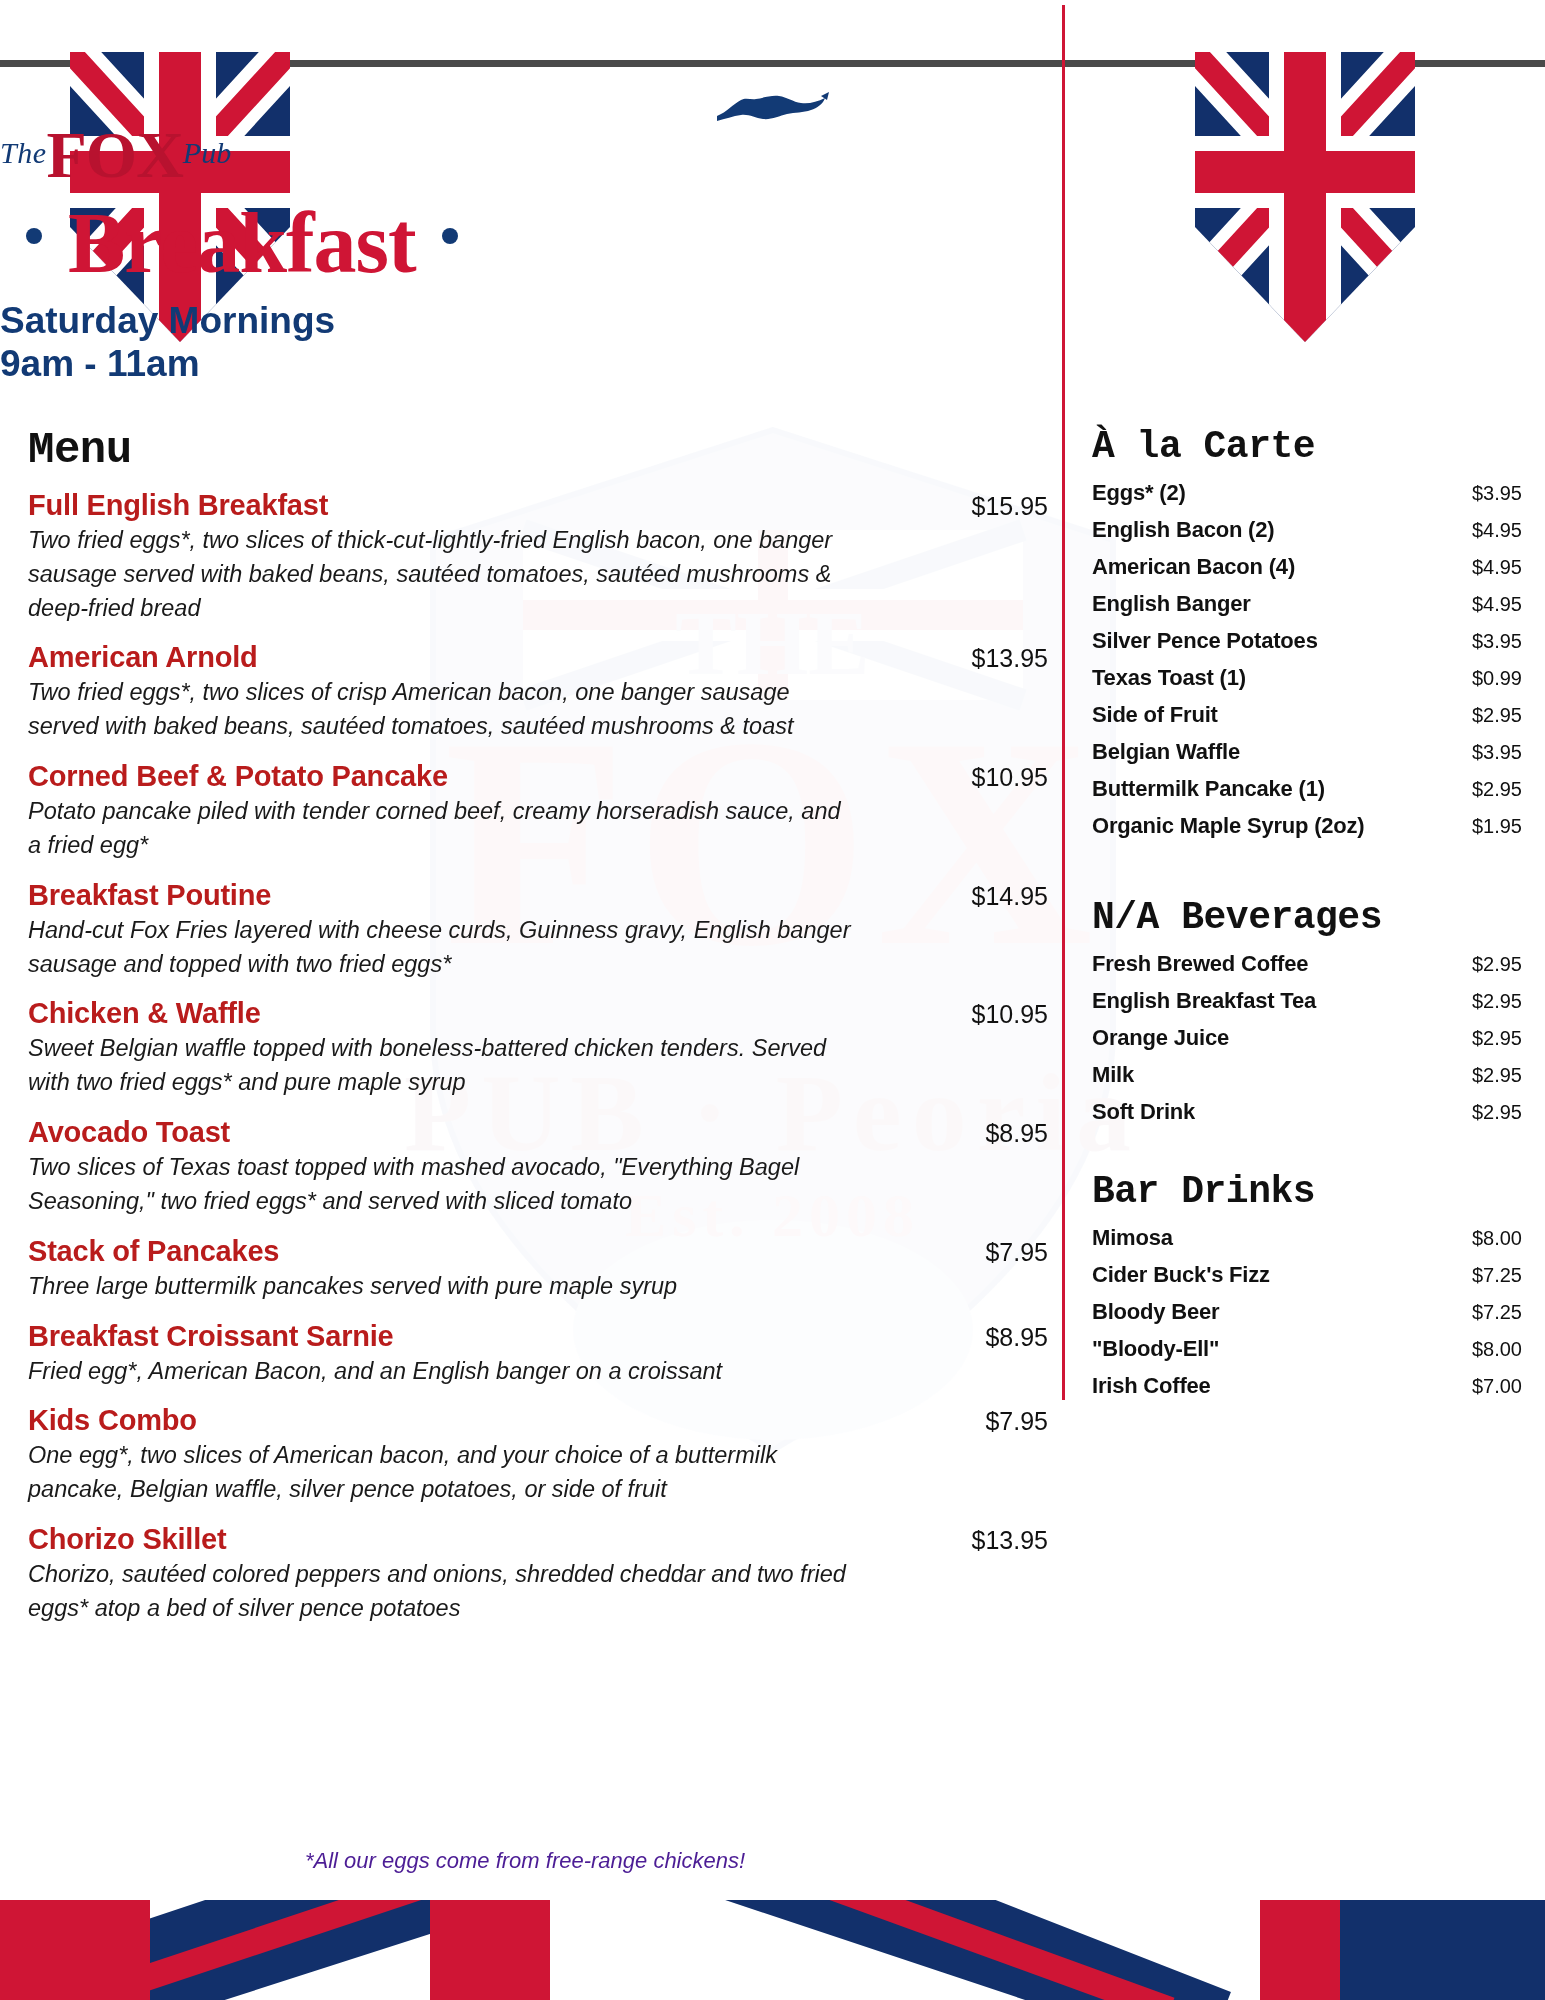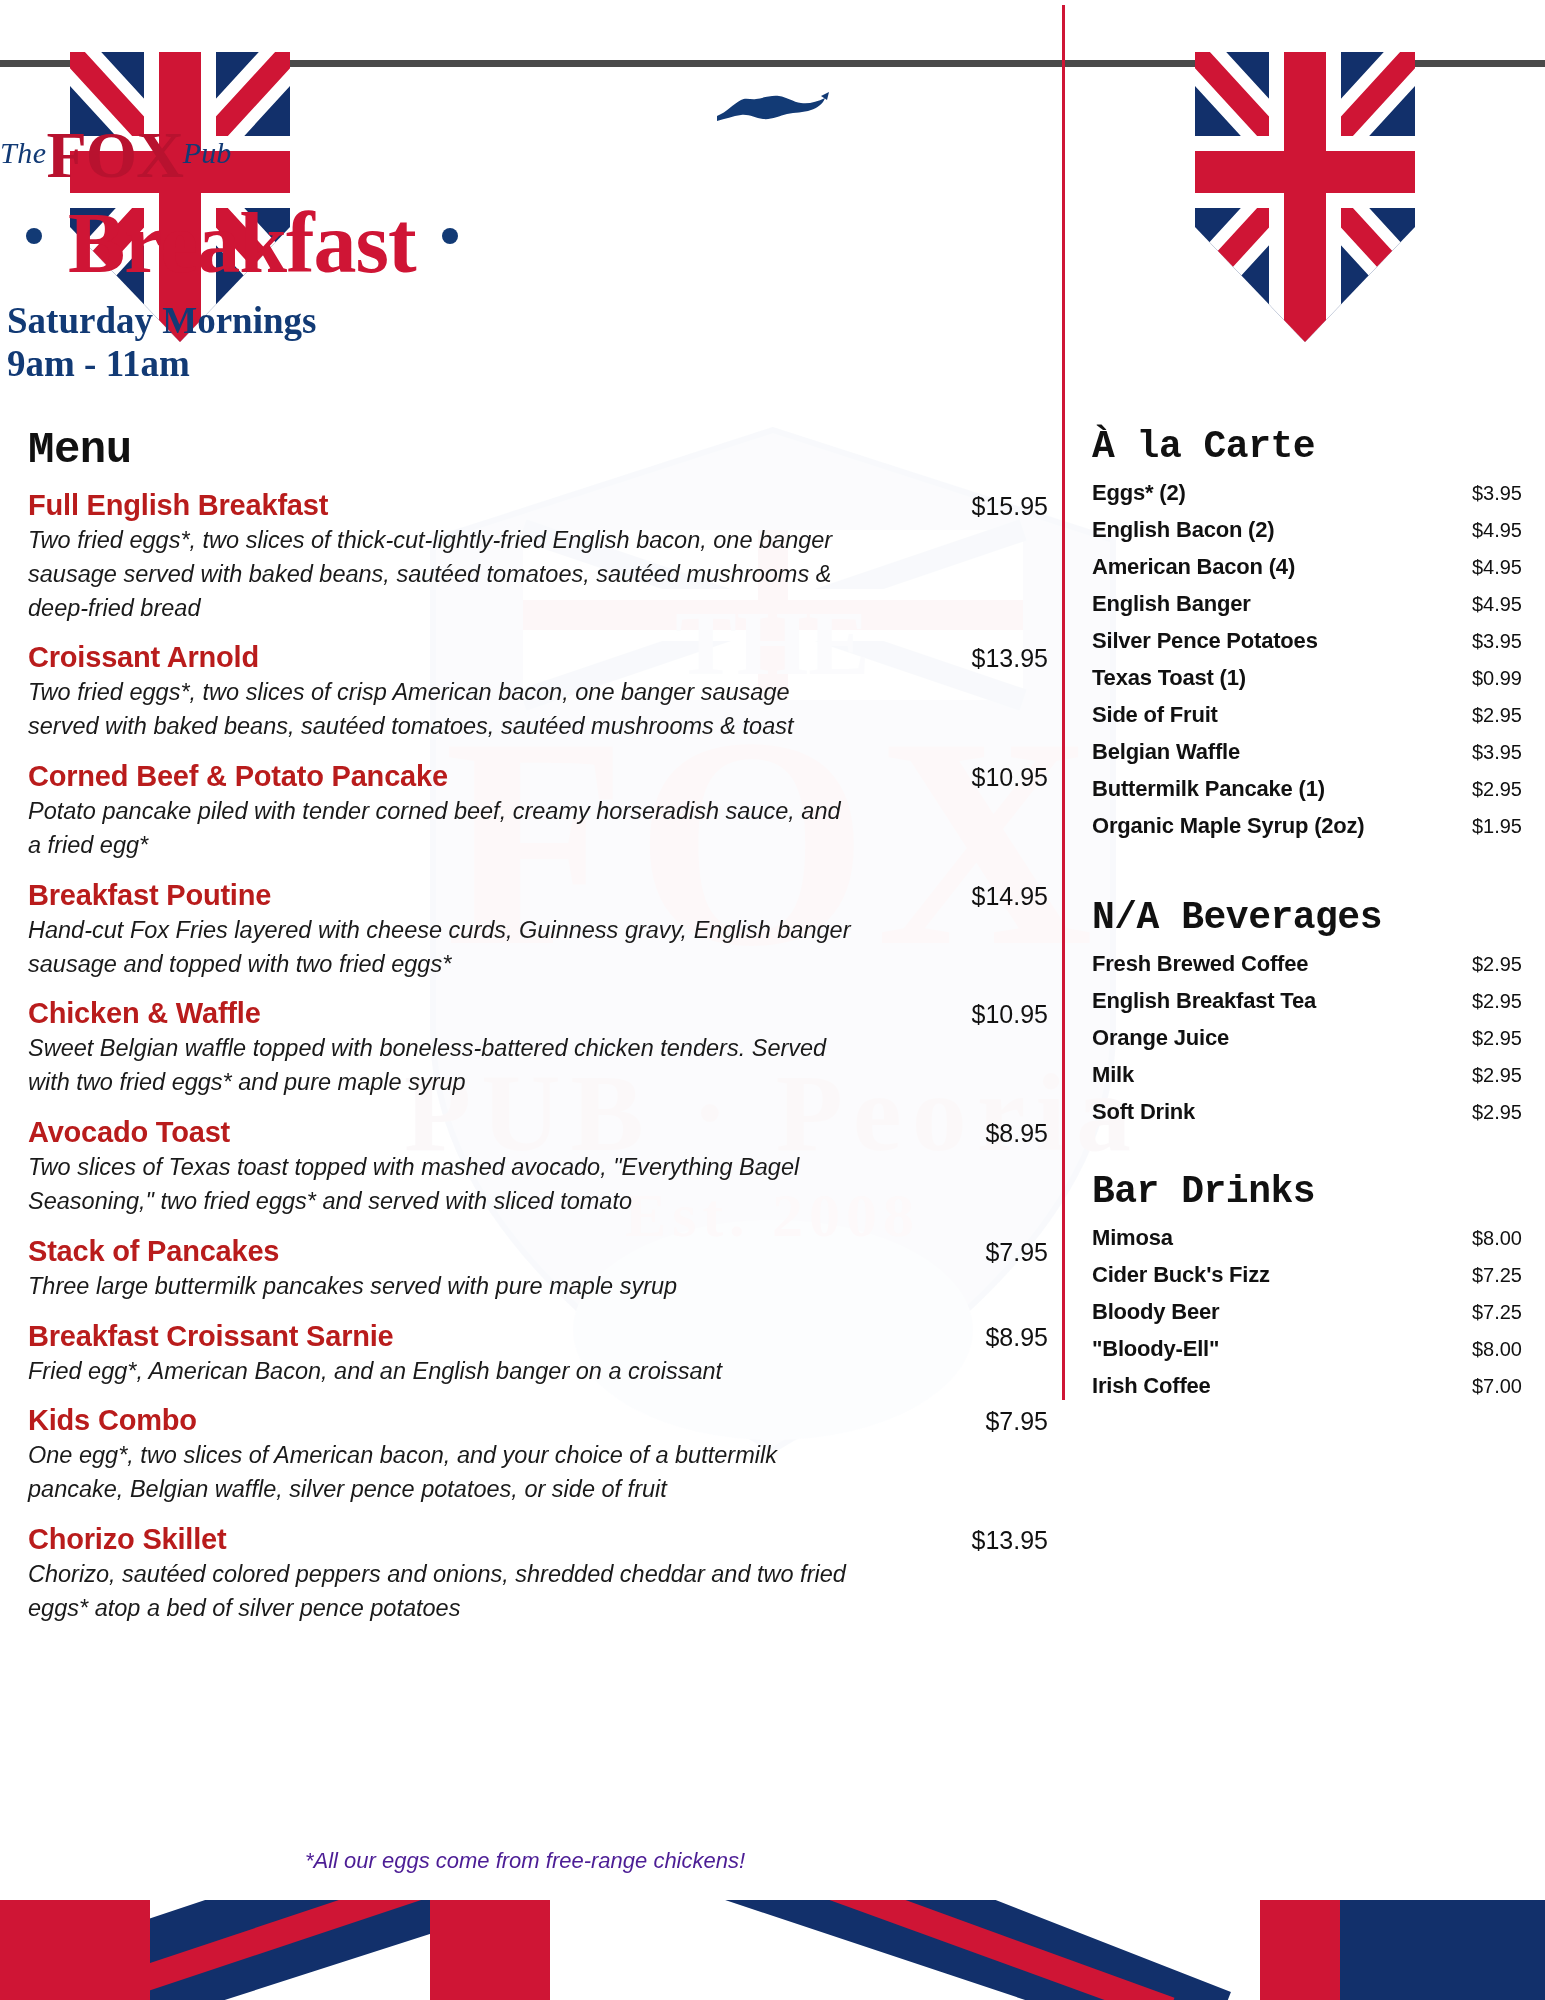--- a/index.html
+++ b/index.html
@@ -114,26 +114,25 @@
   }
   .title-main {
     font-family: "Liberation Serif", serif;
     font-size: 86px;
     font-weight: bold;
     color: #cf1535;
     letter-spacing: -1px;
   }
   .subtitle {
     margin-top: 14px;
-    font-family: Liberation Serif, serif;
+    font-family: Liberation Sans, sans-serif;
     font-size: 37px;
     font-weight: bold;
     color: #123a75;
     line-height: 1.15;
-    padding-left: 7px;
   }
 
   
   .content {
     position: absolute;
     left: 0;
     top: 425px;
     width: 1545px;
     z-index: 4;
   }
@@ -324,21 +323,21 @@
     <div class="item">
       <div class="item-head">
         <span class="item-name">Full English Breakfast</span>
         <span class="item-price">$15.95</span>
       </div>
       <div class="item-desc">Two fried eggs*, two slices of thick-cut-lightly-fried English bacon, one banger sausage served with baked beans, sautéed tomatoes, sautéed mushrooms &amp; deep-fried bread</div>
     </div>
 
     <div class="item">
       <div class="item-head">
-        <span class="item-name">Croissant Arnold</span>
+        <span class="item-name">American Arnold</span>
         <span class="item-price">$13.95</span>
       </div>
       <div class="item-desc">Two fried eggs*, two slices of crisp American bacon, one banger sausage served with baked beans, sautéed tomatoes, sautéed mushrooms &amp; toast</div>
     </div>
 
     <div class="item">
       <div class="item-head">
         <span class="item-name">Corned Beef &amp; Potato Pancake</span>
         <span class="item-price">$10.95</span>
       </div>

